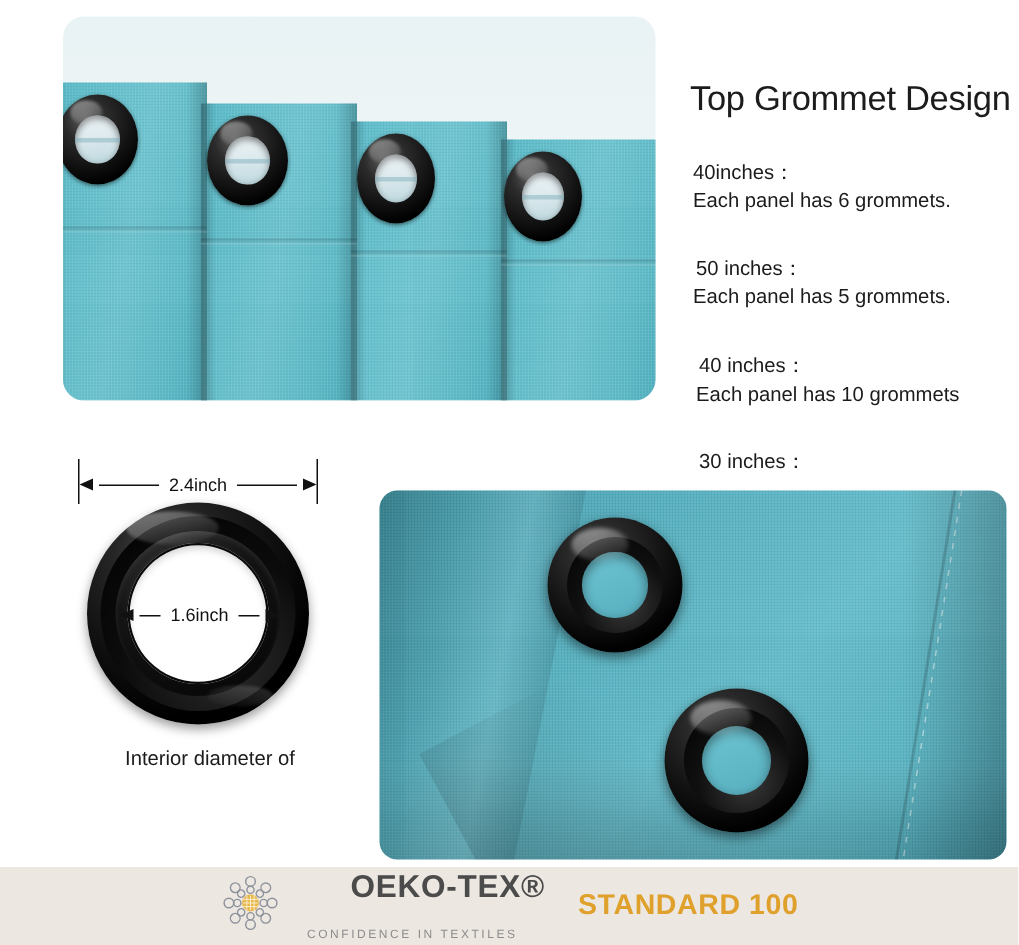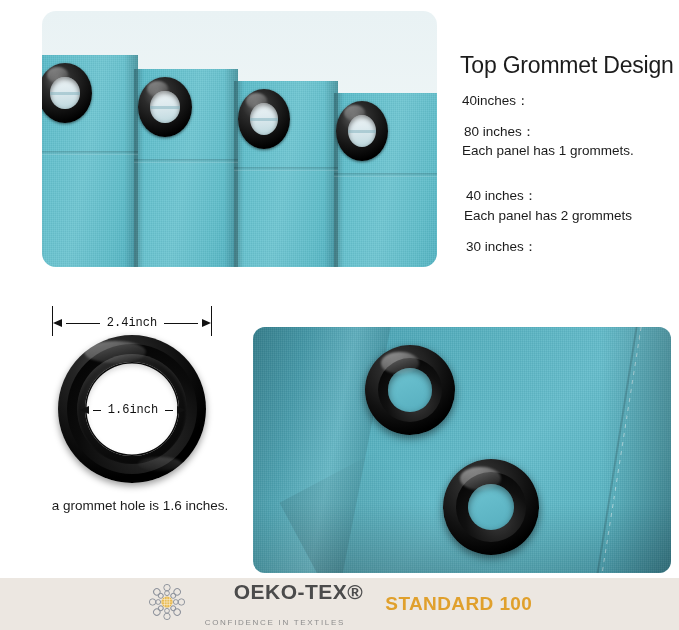--- a/index.html
+++ b/index.html
@@ -107,21 +107,21 @@
     width: 214px;
   }
   #heading {
     font-size: 23px;
     font-weight: 400;
     color: #1c1c1c;
     letter-spacing: -.2px;
     white-space: nowrap;
     margin-left: -2px;
   }
-  .spec-group { margin-top: 12px; }
+  .spec-group { margin-top: 26px; }
   .spec-size, .spec-desc {
     font-size: 13.5px;
     color: #1b1b1b;
     line-height: 1.42;
     white-space: nowrap;
   }
   .indent-1 { padding-left: 4px; }
   .indent-2 { padding-left: 2px; }
 
   
@@ -140,21 +140,20 @@
     background: #111;
   }
   #dim-outer-line-l { left: 16px; }
   #dim-outer-line-r { left: 175px; }
 
   .arrow-row {
     position: absolute;
     display: flex;
     align-items: center;
     gap: 4px;
-    font-family: Liberation Mono, monospace;
   }
   .arrow-line {
     flex: 1 1 auto;
     height: 1px;
     background: #111;
     position: relative;
   }
   .arrow-head {
     width: 0; height: 0;
     border-top: 4.5px solid transparent;
@@ -410,30 +409,31 @@
       <div class="hole"></div>
       <div class="gloss"></div>
     </div>
   </div>
 
   <div id="spec-block">
     <div id="heading">Top Grommet Design</div>
 
     <div class="spec-group">
       <div class="spec-size">40inches：</div>
+      <div class="spec-desc">Each panel has 6 grommets.</div>
     </div>
 
     <div class="spec-group">
-      <div class="spec-size indent-2">80 inches：</div>
-      <div class="spec-desc">Each panel has 1 grommets.</div>
+      <div class="spec-size indent-2">50 inches：</div>
+      <div class="spec-desc">Each panel has 5 grommets.</div>
     </div>
 
     <div class="spec-group" style="margin-top:26px;">
       <div class="spec-size indent-1">40 inches：</div>
-      <div class="spec-desc indent-2">Each panel has 2 grommets</div>
+      <div class="spec-desc indent-2">Each panel has 10 grommets</div>
     </div>
 
     <div class="spec-group">
       <div class="spec-size indent-1">30 inches：</div>
     </div>
   </div>
 
   <div id="diagram">
 
     <div id="dim-outer-line-l"></div>
@@ -457,21 +457,21 @@
 
     <div class="arrow-row" id="dim-inner">
       <div class="arrow-head left"></div>
       <div class="arrow-line"></div>
       <div class="dim-label">1.6inch</div>
       <div class="arrow-line"></div>
       <div class="arrow-head right"></div>
     </div>
 
     <div id="diagram-caption">
-      <div>a grommet hole is 1.6 inches.</div>
+      <div>Interior diameter of</div>
     </div>
   </div>
 
   <div id="closeup-photo">
     <div class="cu-texture"></div>
     <div class="fold"></div>
     <div class="fold2"></div>
     <div class="hem"></div>
     <div class="hem-stitch"></div>
     <div class="shade-right"></div>

